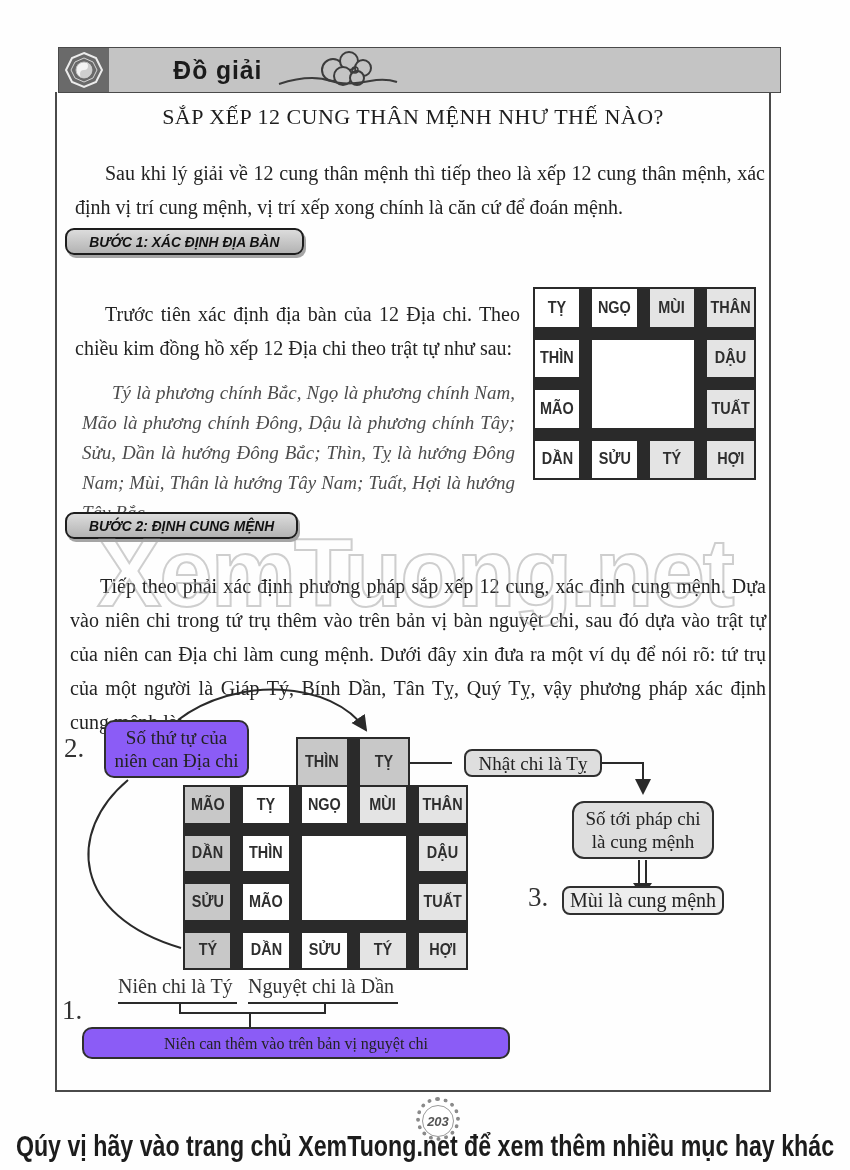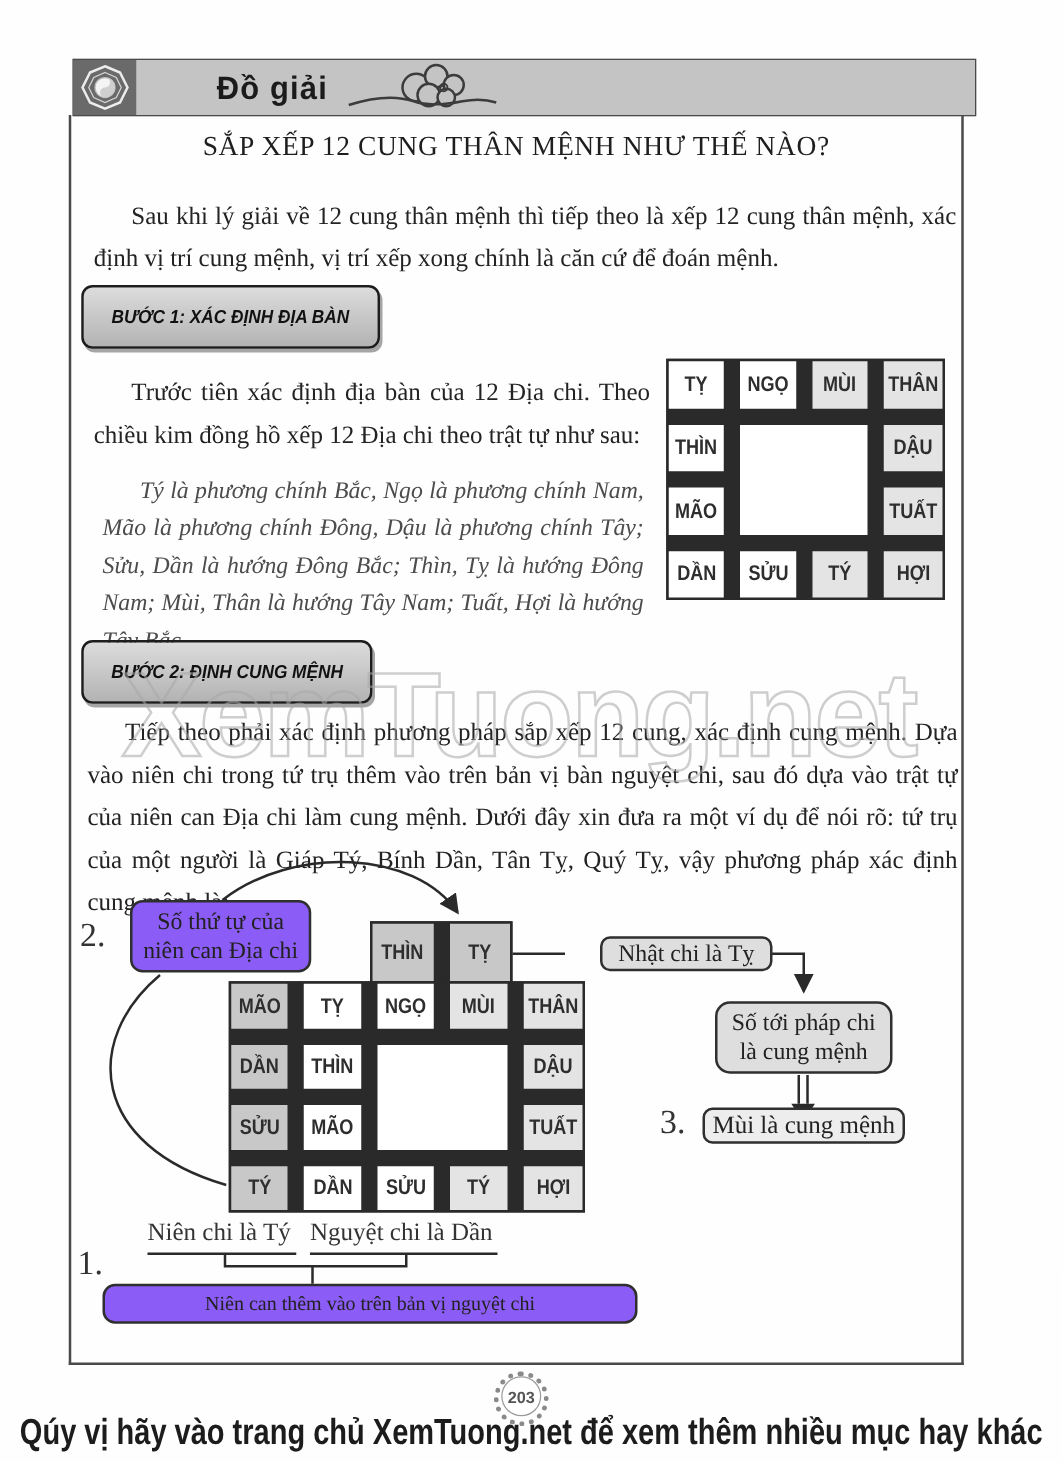--- a/index.html
+++ b/index.html
@@ -23,21 +23,21 @@
              font-size:22px;letter-spacing:.5px;color:#1e1e1e;}
   .para{position:absolute;text-align:justify;font-size:20px;line-height:34px;color:#232323;margin-top:16px;}
   .para .indent{display:inline-block;width:30px;}
   .p-intro{left:75px;top:140px;width:690px;}
   .p-step1{left:75px;top:281px;width:445px;}
   .p-directions{left:82px;top:362px;width:433px;font-style:italic;font-size:19px;line-height:30px;color:#4c4c4c;}
   .p-step2{left:70px;top:553px;width:696px;}
 
   
   .badge{position:absolute;background:linear-gradient(#dcdcdc,#b3b3b3);border:2px solid #1d1d1d;border-radius:9px;
-         box-shadow:2px 3px 0 rgba(0,0,0,.35);padding:15px 14px;display:flex;align-items:center;}
+         box-shadow:2px 3px 0 rgba(0,0,0,.35);padding:3px 14px;display:flex;align-items:center;}
   .badge span{font-family:"Liberation Sans","DejaVu Sans",sans-serif;font-weight:bold;font-style:italic;
               font-size:15px;color:#111;transform:scaleX(.92);white-space:nowrap;}
   .badge1{left:65px;top:228px;}
   .badge2{left:65px;top:512px;}
 
   
   .watermark{position:absolute;left:50px;top:518px;width:730px;text-align:center;z-index:30;pointer-events:none;
              font-family:"Liberation Sans","DejaVu Sans",sans-serif;font-weight:bold;font-size:96px;
              color:transparent;-webkit-text-stroke:2px #a8a8a8;opacity:.55;letter-spacing:-2px;}
 
@@ -52,39 +52,39 @@
   .c-dark{background:#c8c8c8;}
   .c-light{background:#e4e4e4;}
   .g1-center{grid-column:2/4;grid-row:2/4;}
   .g2-center{grid-column:3/5;grid-row:2/4;}
 
   
   .dbox{position:absolute;border:2px solid #2f2f2f;border-radius:10px;box-sizing:border-box;background:#8b5cf6;
         display:flex;flex-direction:column;align-items:center;justify-content:center;
         font-size:19px;line-height:23px;color:#222;text-align:center;}
   .box-order{left:104px;top:720px;width:145px;height:58px;}
-  .box-nhatchi{left:480px;top:749px;width:138px;height:28px;background:#dedede;border-radius:8px;border-width:2px;}
+  .box-nhatchi{left:464px;top:749px;width:138px;height:28px;background:#dedede;border-radius:8px;border-width:2px;}
   .box-sotoi{left:572px;top:801px;width:142px;height:58px;background:#dedede;border-radius:12px;}
   .box-mui{left:562px;top:886px;width:162px;height:29px;background:#ededed;border-radius:8px;font-size:20px;}
   .box-niencan{left:82px;top:1027px;width:428px;height:32px;border-radius:10px;font-size:16px;}
 
   .dnum{position:absolute;font-size:27px;color:#333;}
   .num2{left:64px;top:733px;}
   .num1{left:62px;top:995px;}
   .num3{left:528px;top:882px;}
 
   .dlabel{position:absolute;font-size:20px;color:#333;white-space:nowrap;}
   .lbl-nienchi{left:118px;top:975px;}
   .lbl-nguyetchi{left:248px;top:975px;}
 
   .diagram-svg{position:absolute;left:0;top:0;width:850px;height:1170px;pointer-events:none;}
 
   
-  .rosette{position:absolute;left:395px;top:1097px;width:44px;height:44px;border:4px dotted #8a8a8a;border-radius:50%;
-           box-sizing:border-box;display:flex;align-items:flex-start;justify-content:center;background:#fff;}
+  .rosette{position:absolute;left:416px;top:1097px;width:44px;height:44px;border:4px dotted #8a8a8a;border-radius:50%;
+           box-sizing:border-box;display:flex;align-items:flex-end;justify-content:center;background:#fff;font-style:italic;}
   .rosette-inner{width:30px;height:30px;border:1px solid #9a9a9a;border-radius:50%;display:flex;align-items:center;justify-content:center;
                  font-family:"Liberation Sans","DejaVu Sans",sans-serif;font-weight:bold;font-size:13px;color:#555;}
   .footer-text{position:absolute;left:50%;top:1130px;transform:translateX(-50%) scaleX(.8);white-space:nowrap;
                font-family:"Liberation Sans","DejaVu Sans",sans-serif;font-weight:bold;font-size:29px;color:#1c1c1c;}
 </style>
 </head>
 <body>
 
 <div class="page">
 

